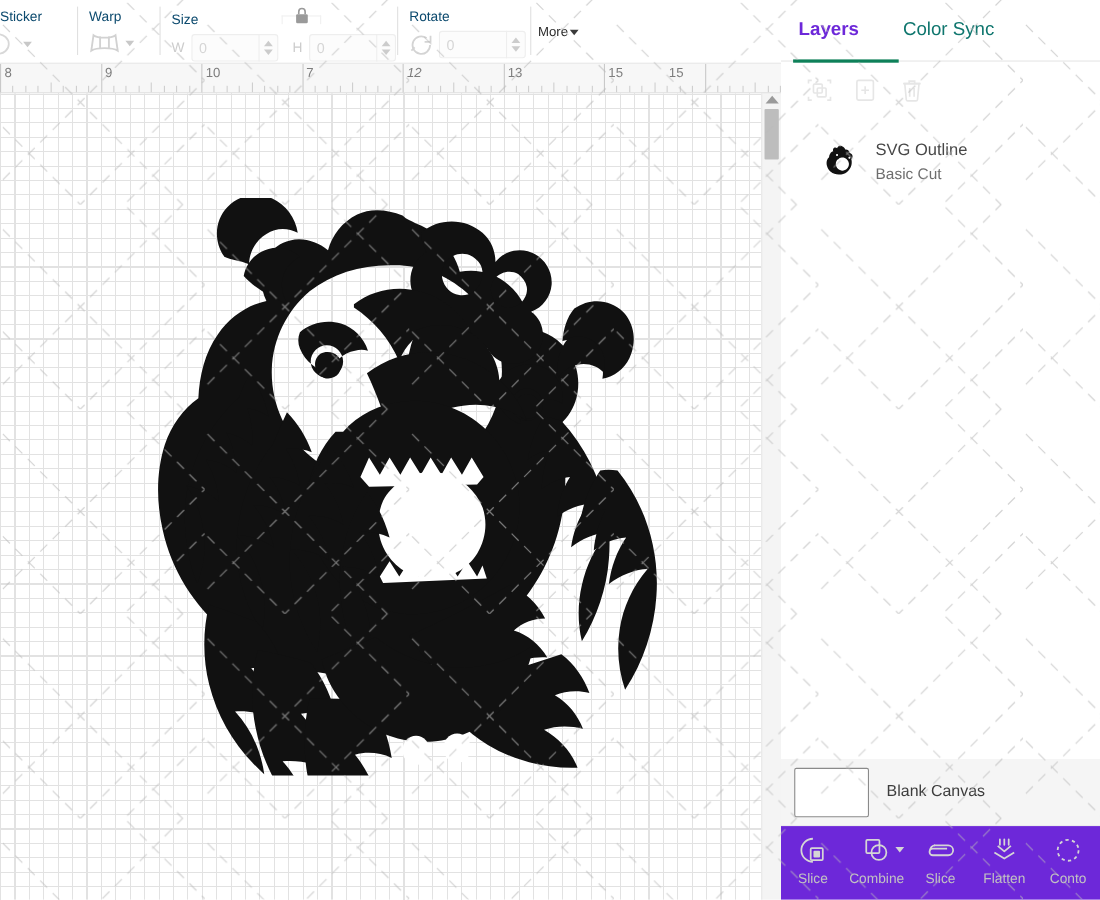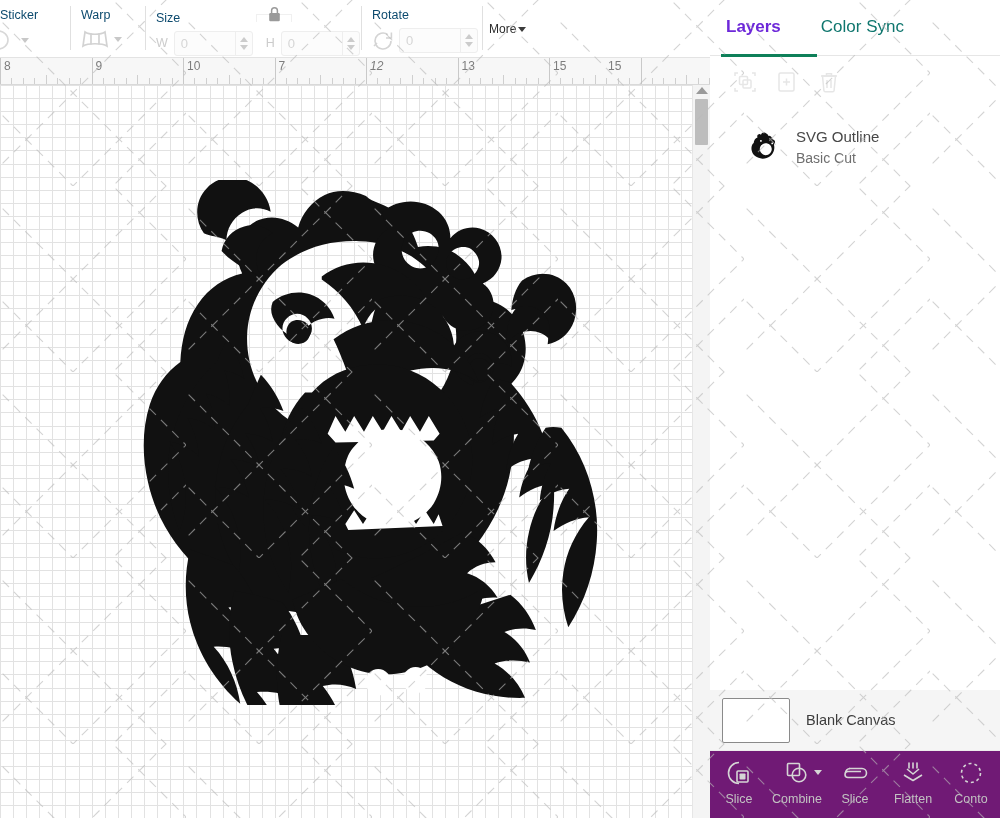--- a/index.html
+++ b/index.html
@@ -338,21 +338,21 @@
     flex: 0 0 auto;
   }
   .canvas-label { font-size: 14.5px; color: #3d3d3d; }
 
   .bottom-bar {
     position: absolute;
     left: 0;
     bottom: 0;
     width: 290px;
     height: 68px;
-    background: #701a75;
+    background: #6d28d9;
     border-top: 1px solid #ececec;
     display: flex;
     align-items: flex-start;
     padding-top: 8px;
     box-sizing: border-box;
   }
   .bb-item {
     width: 64px;
     display: flex;
     flex-direction: column;

